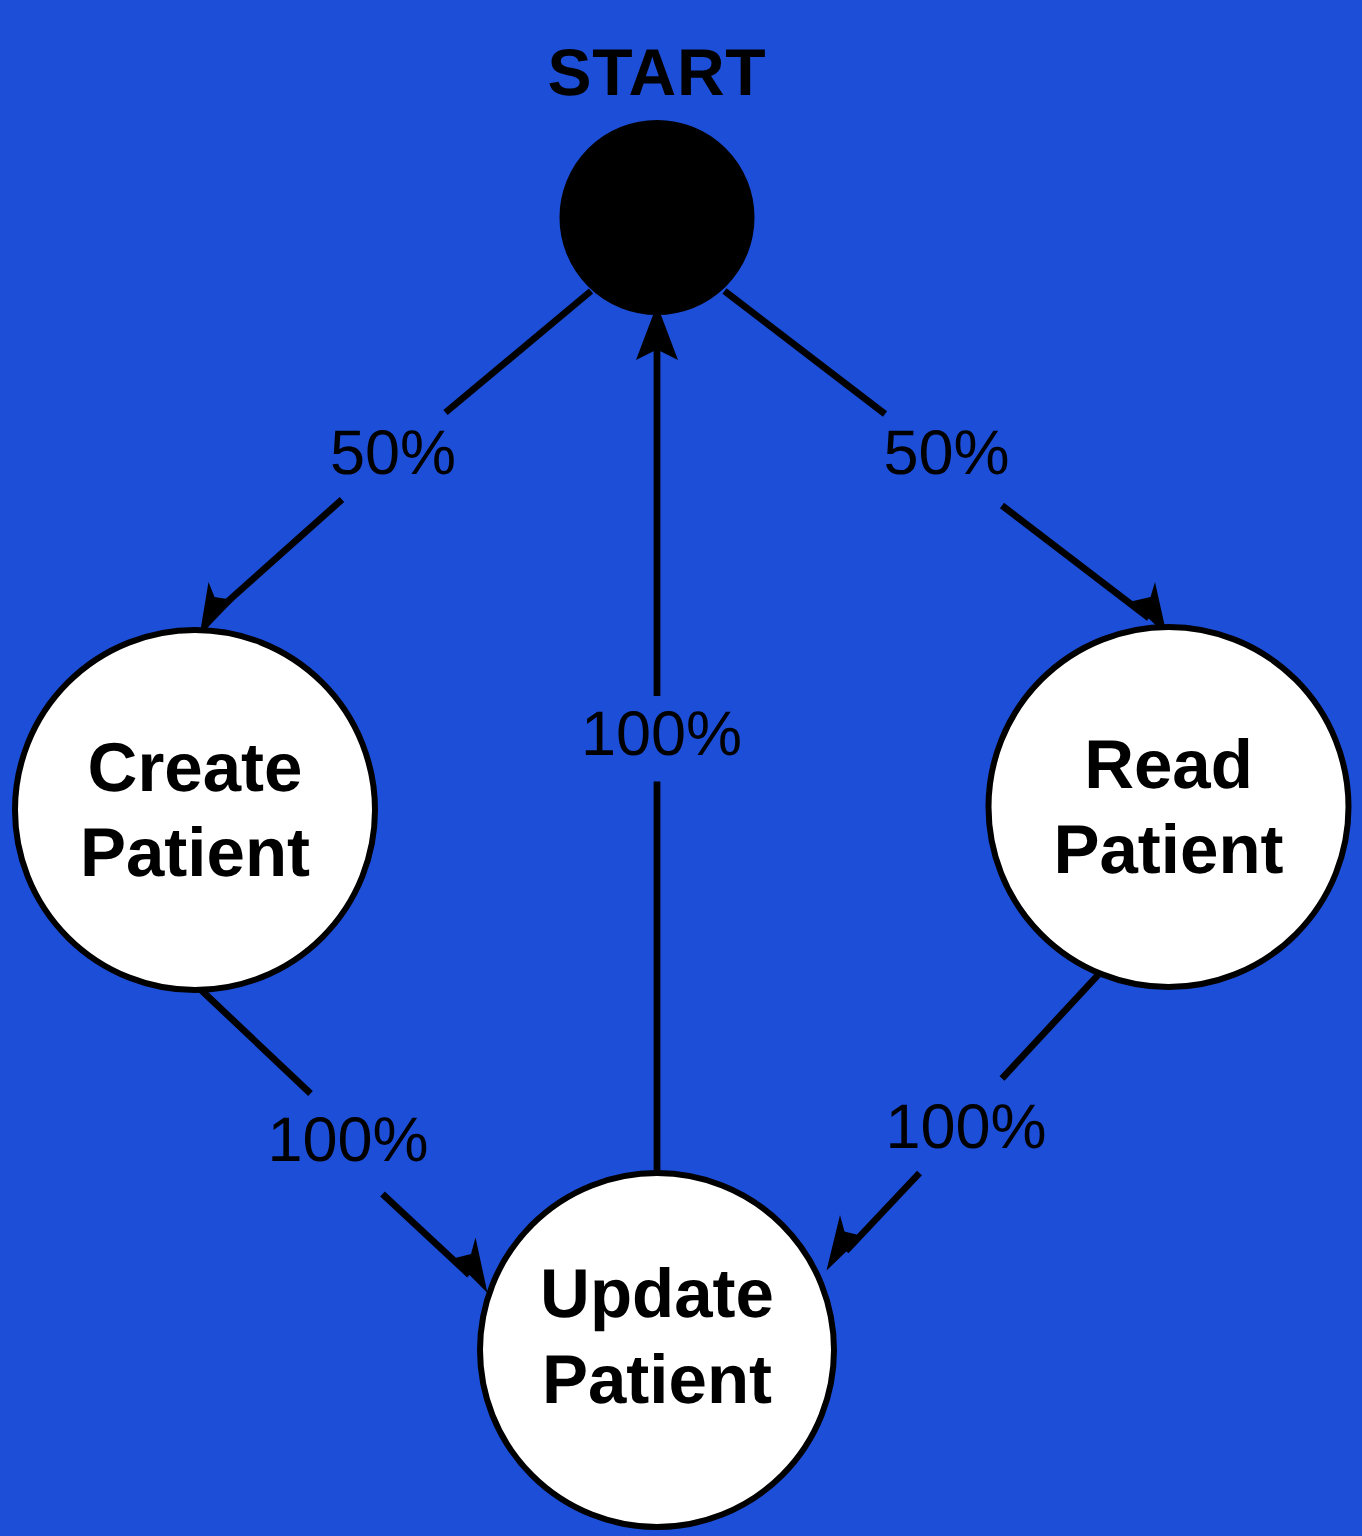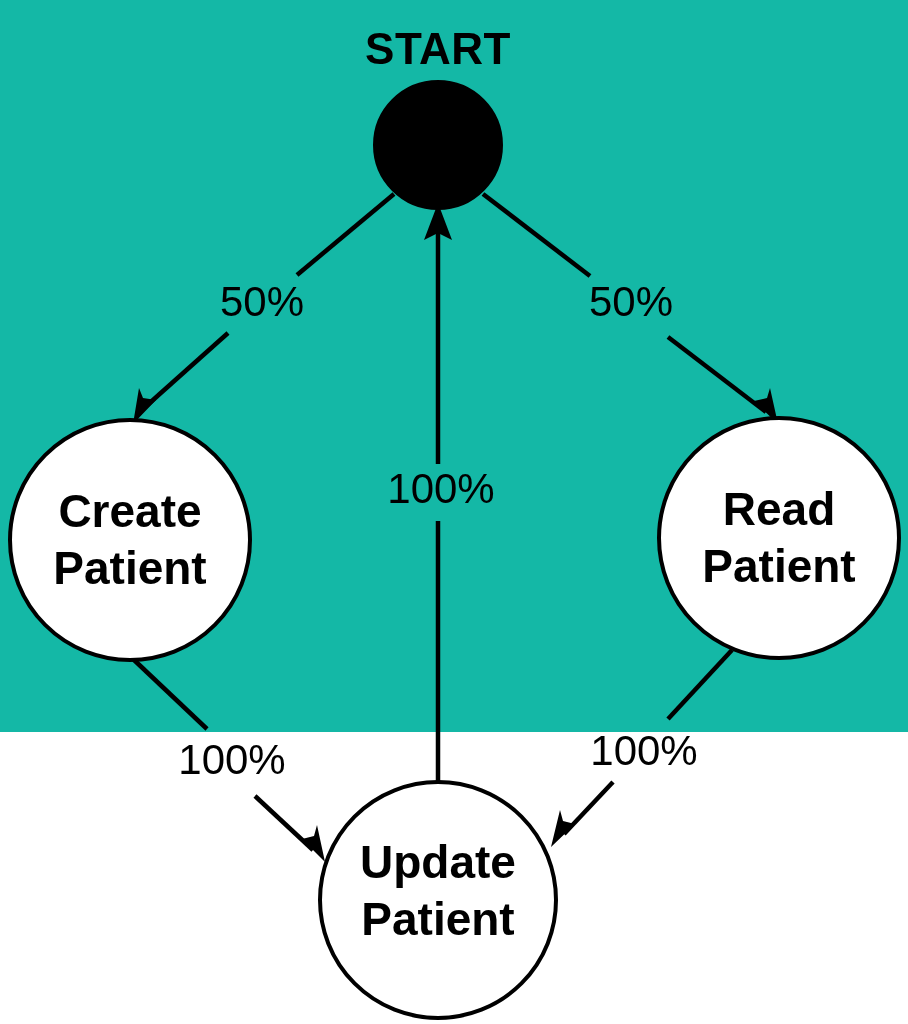--- a/index.html
+++ b/index.html
@@ -9,22 +9,22 @@
   }
   body {
     width: 908px;
     height: 1024px;
     overflow: hidden;
     font-family: "Liberation Sans", sans-serif;
   }
   #diagram-root {
     position: relative;
     width: 908px;
-    height: 732px;
-    background: #14b8a6;
+    height: 1024px;
+    background: #1d4ed8;
     text-align: right;
   }
   svg.canvas {
     position: absolute;
     top: 0;
     left: 0;
     width: 908px;
     height: 1024px;
     display: block;
   }

